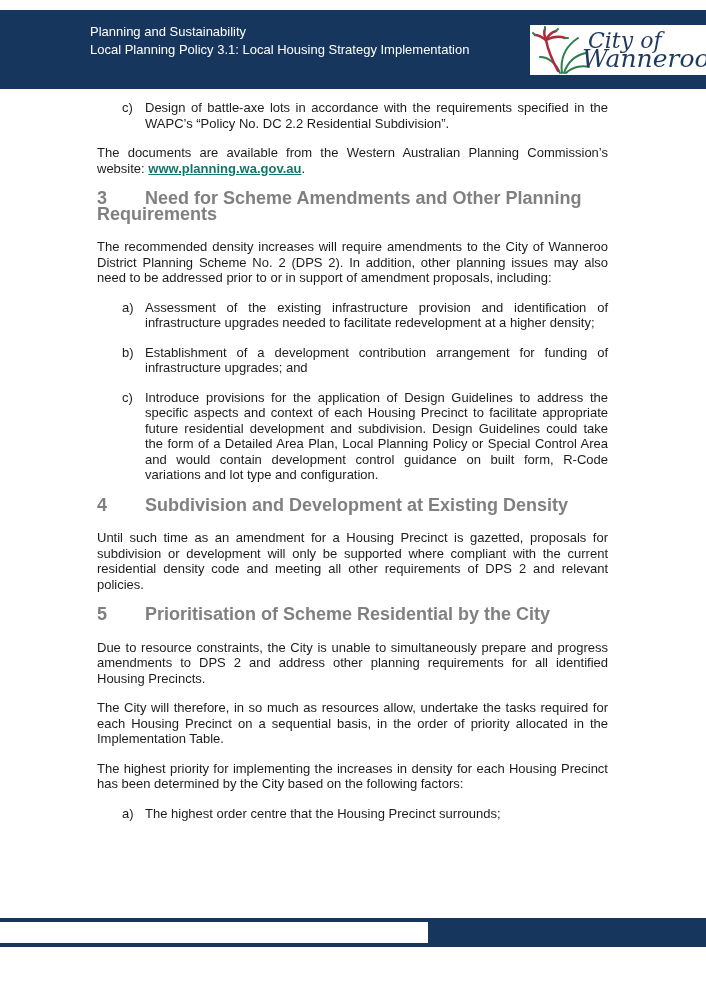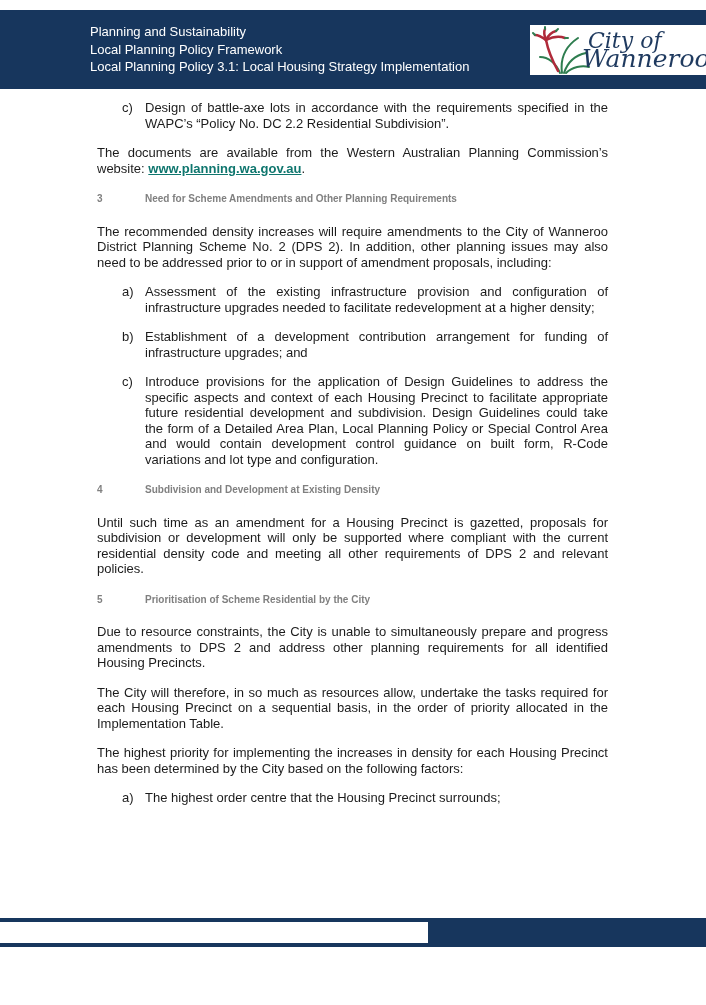--- a/index.html
+++ b/index.html
@@ -78,21 +78,21 @@
     margin-bottom: 14px;
   }
   .list-item .marker {
     position: absolute;
     left: 25px; top: 0;
   }
   .heading {
     margin: 15px 0 17px 0;
     color: #808080;
     font-weight: bold;
-    font-size: 10px;
+    font-size: 18px;
     text-align: left;
   }
   .heading .h-num { display: inline-block; width: 48px; }
   .doc-link {
     color: #0f766e;
     font-weight: bold;
     text-decoration: underline;
     cursor: pointer;
   }
 
@@ -111,21 +111,20 @@
   }
 </style>
 </head>
 <body>
 
 <div class="page">
 
   <div class="header-band">
     <div class="header-text">
       <div>Planning and Sustainability</div>
-      <div>Local Planning Policy Framework</div>
       <div>Local Planning Policy 3.1: Local Housing Strategy Implementation</div>
     </div>
     <div class="logo-box">
       <span class="logo-art">
         <svg width="58" height="48" viewBox="0 0 58 48" xmlns="http://www.w3.org/2000/svg">
           <g stroke="#2E7D4F" fill="none" stroke-width="2" stroke-linecap="round">
             <path d="M30 47 C 28 32, 34 20, 46 12"></path>
             <path d="M32 47 C 36 35, 44 29, 54 27"></path>
             <path d="M28 47 C 24 37, 16 31, 8 31"></path>
             <path d="M34 47 C 40 41, 50 39, 57 41"></path>
@@ -162,21 +161,21 @@
     </div>
 
     <div class="heading">
       <span class="h-num">3</span><span>Need for Scheme Amendments and Other Planning Requirements</span>
     </div>
 
     <div class="para">The recommended density increases will require amendments to the City of Wanneroo District Planning Scheme No. 2 (DPS 2). In addition, other planning issues may also need to be addressed prior to or in support of amendment proposals, including:</div>
 
     <div class="list-item">
       <span class="marker">a)</span>
-      <span>Assessment of the existing infrastructure provision and configuration of infrastructure upgrades needed to facilitate redevelopment at a higher density;</span>
+      <span>Assessment of the existing infrastructure provision and identification of infrastructure upgrades needed to facilitate redevelopment at a higher density;</span>
     </div>
 
     <div class="list-item">
       <span class="marker">b)</span>
       <span>Establishment of a development contribution arrangement for funding of infrastructure upgrades; and</span>
     </div>
 
     <div class="list-item">
       <span class="marker">c)</span>
       <span>Introduce provisions for the application of Design Guidelines to address the specific aspects and context of each Housing Precinct to facilitate appropriate future residential development and subdivision. Design Guidelines could take the form of a Detailed Area Plan, Local Planning Policy or Special Control Area and would contain development control guidance on built form, R-Code variations and lot type and configuration.</span>

